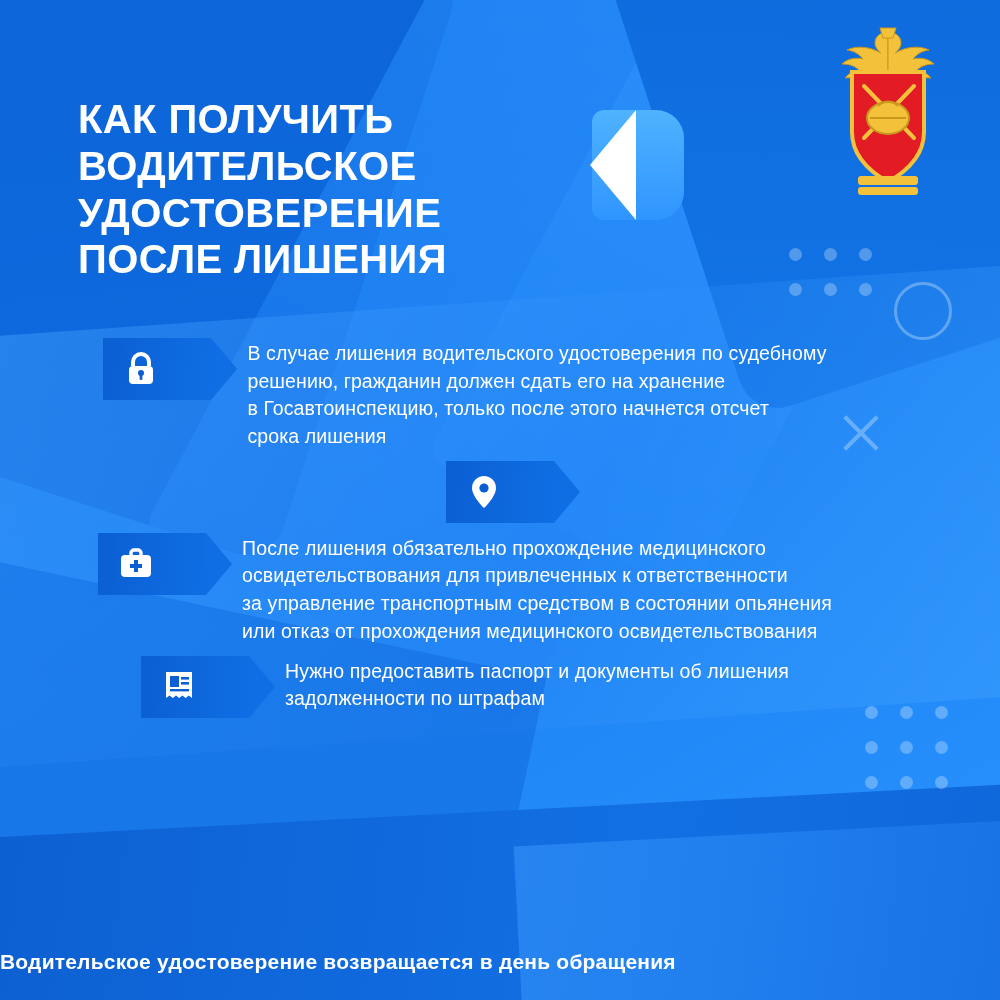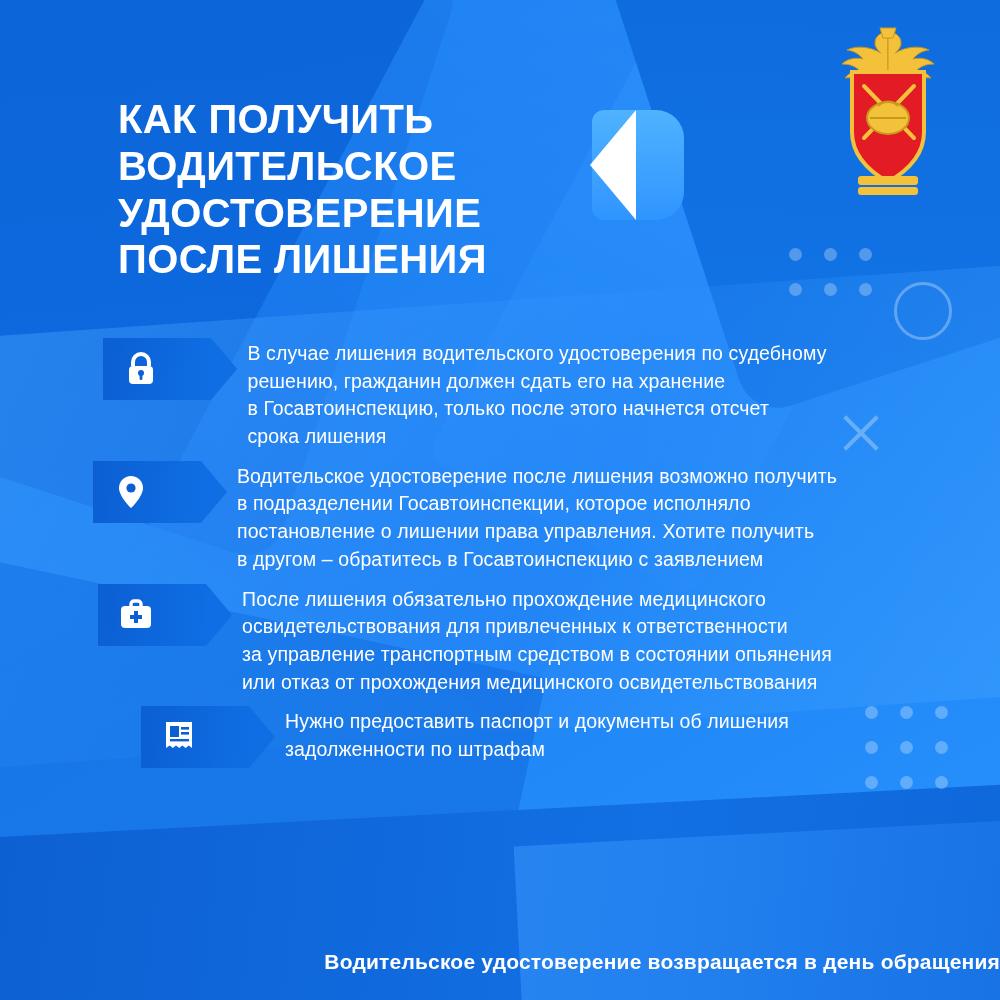--- a/index.html
+++ b/index.html
@@ -128,21 +128,20 @@
   .title {
     position: absolute; left: 78px; top: 96px;
     width: 560px;
     color: #fff;
     font-weight: bold;
     font-size: 40px;
     line-height: 1.17;
     letter-spacing: .4px;
     text-transform: uppercase;
     white-space: pre-line;
-    margin-left: 40px;
   }
 
   
   .rows {
     position: absolute; left: 0; top: 338px;
     width: 1000px;
   }
   .row {
     position: relative;
     display: flex;
@@ -177,21 +176,21 @@
     padding: 2px 70px 0 36px;
     white-space: pre-line;
     letter-spacing: .1px;
   }
   .row-1 .tag { height: 62px; }
 
   
   .footer {
     position: absolute; left: 0; bottom: 26px;
     width: 1000px;
-    text-align: right;
+    text-align: left;
   }
   .footer-text {
     display: inline-block;
     color: #ffffff;
     font-size: 21px;
     font-weight: bold;
     letter-spacing: .2px;
   }
 </style>
 </head>
@@ -282,24 +281,20 @@
     </div>
 
 
     <div class="row">
       <div class="tag">
         <svg class="icon" viewBox="0 0 40 40" aria-hidden="true">
           <path d="M20 4c-6.6 0-12 5.3-12 11.9 0 8.6 12 20.1 12 20.1s12-11.5 12-20.1C32 9.3 26.6 4 20 4z" fill="#fff"></path>
           <circle cx="20" cy="16" r="4.6" fill="#0b5fd2"></circle>
         </svg>
       </div>
-      <div class="row-text">Водительское удостоверение после лишения возможно получить
-в подразделении Госавтоинспекции, которое исполняло
-постановление о лишении права управления. Хотите получить
-в другом – обратитесь в Госавтоинспекцию с заявлением</div>
     </div>
 
     <div class="row">
       <div class="tag">
         <svg class="icon" viewBox="0 0 40 40" aria-hidden="true">
           <path d="M15 11V9a3 3 0 0 1 3-3h4a3 3 0 0 1 3 3v2" fill="none" stroke="#fff" stroke-width="3.4"></path>
           <rect x="5" y="11" width="30" height="22" rx="4" fill="#fff"></rect>
           <rect x="18" y="16" width="4" height="12" fill="#0b5fd2"></rect>
           <rect x="14" y="20" width="12" height="4" fill="#0b5fd2"></rect>
         </svg>

